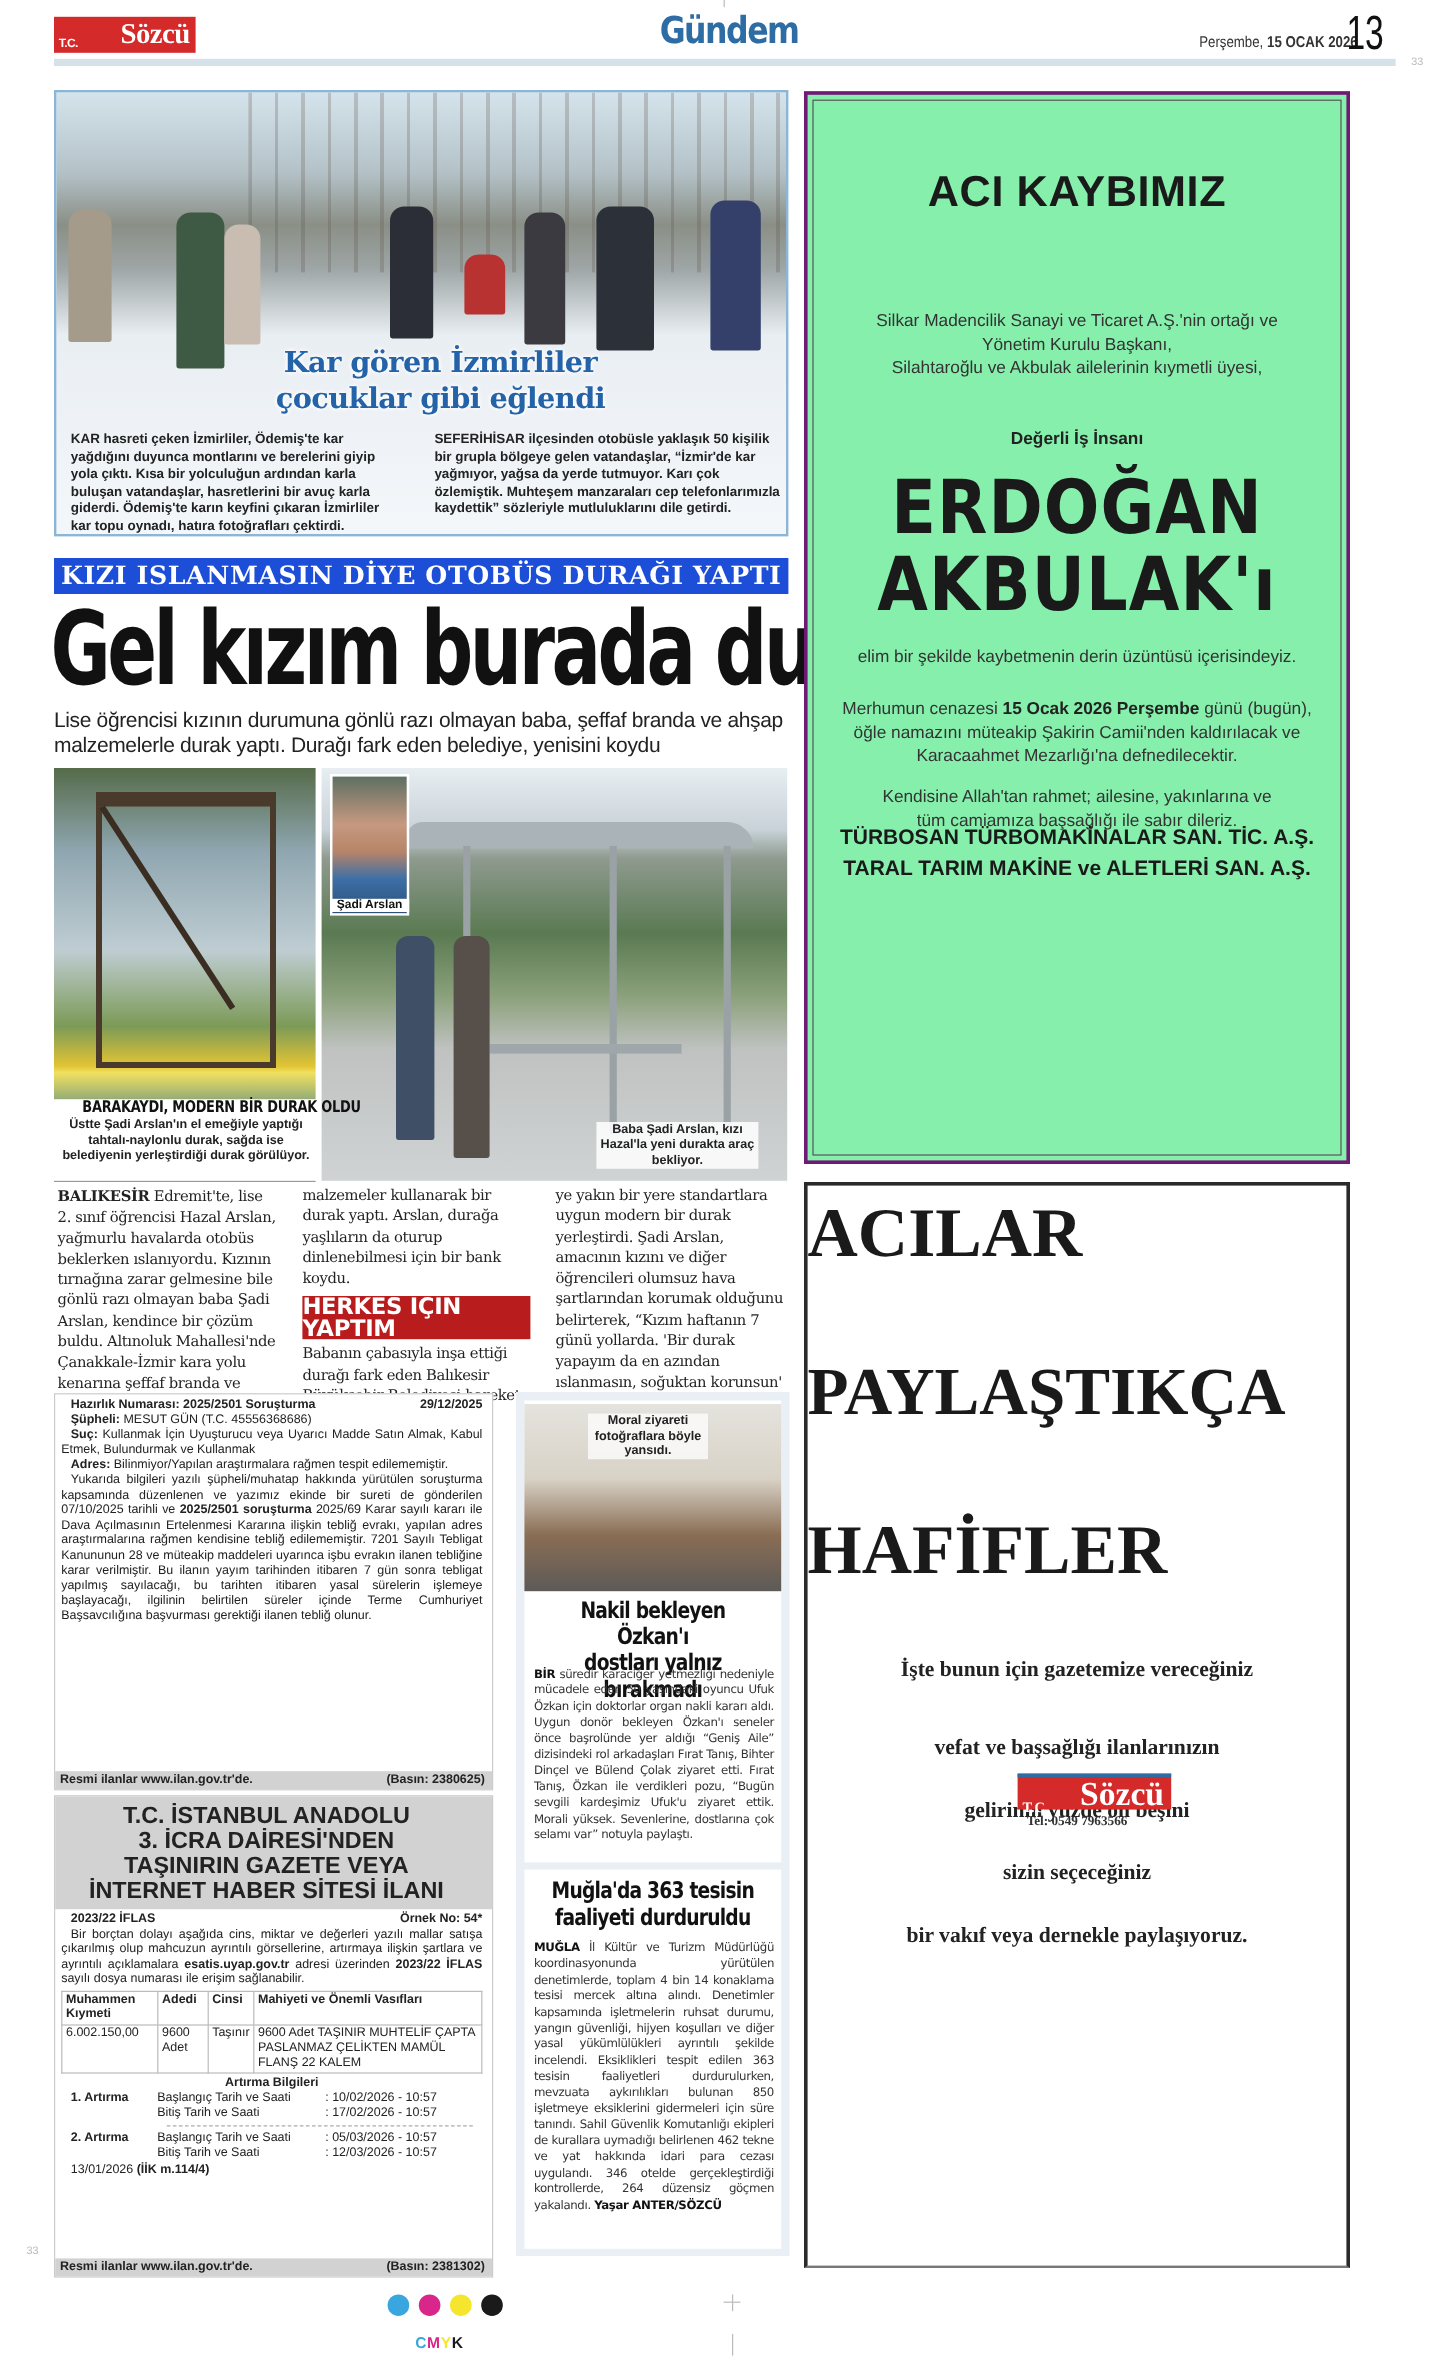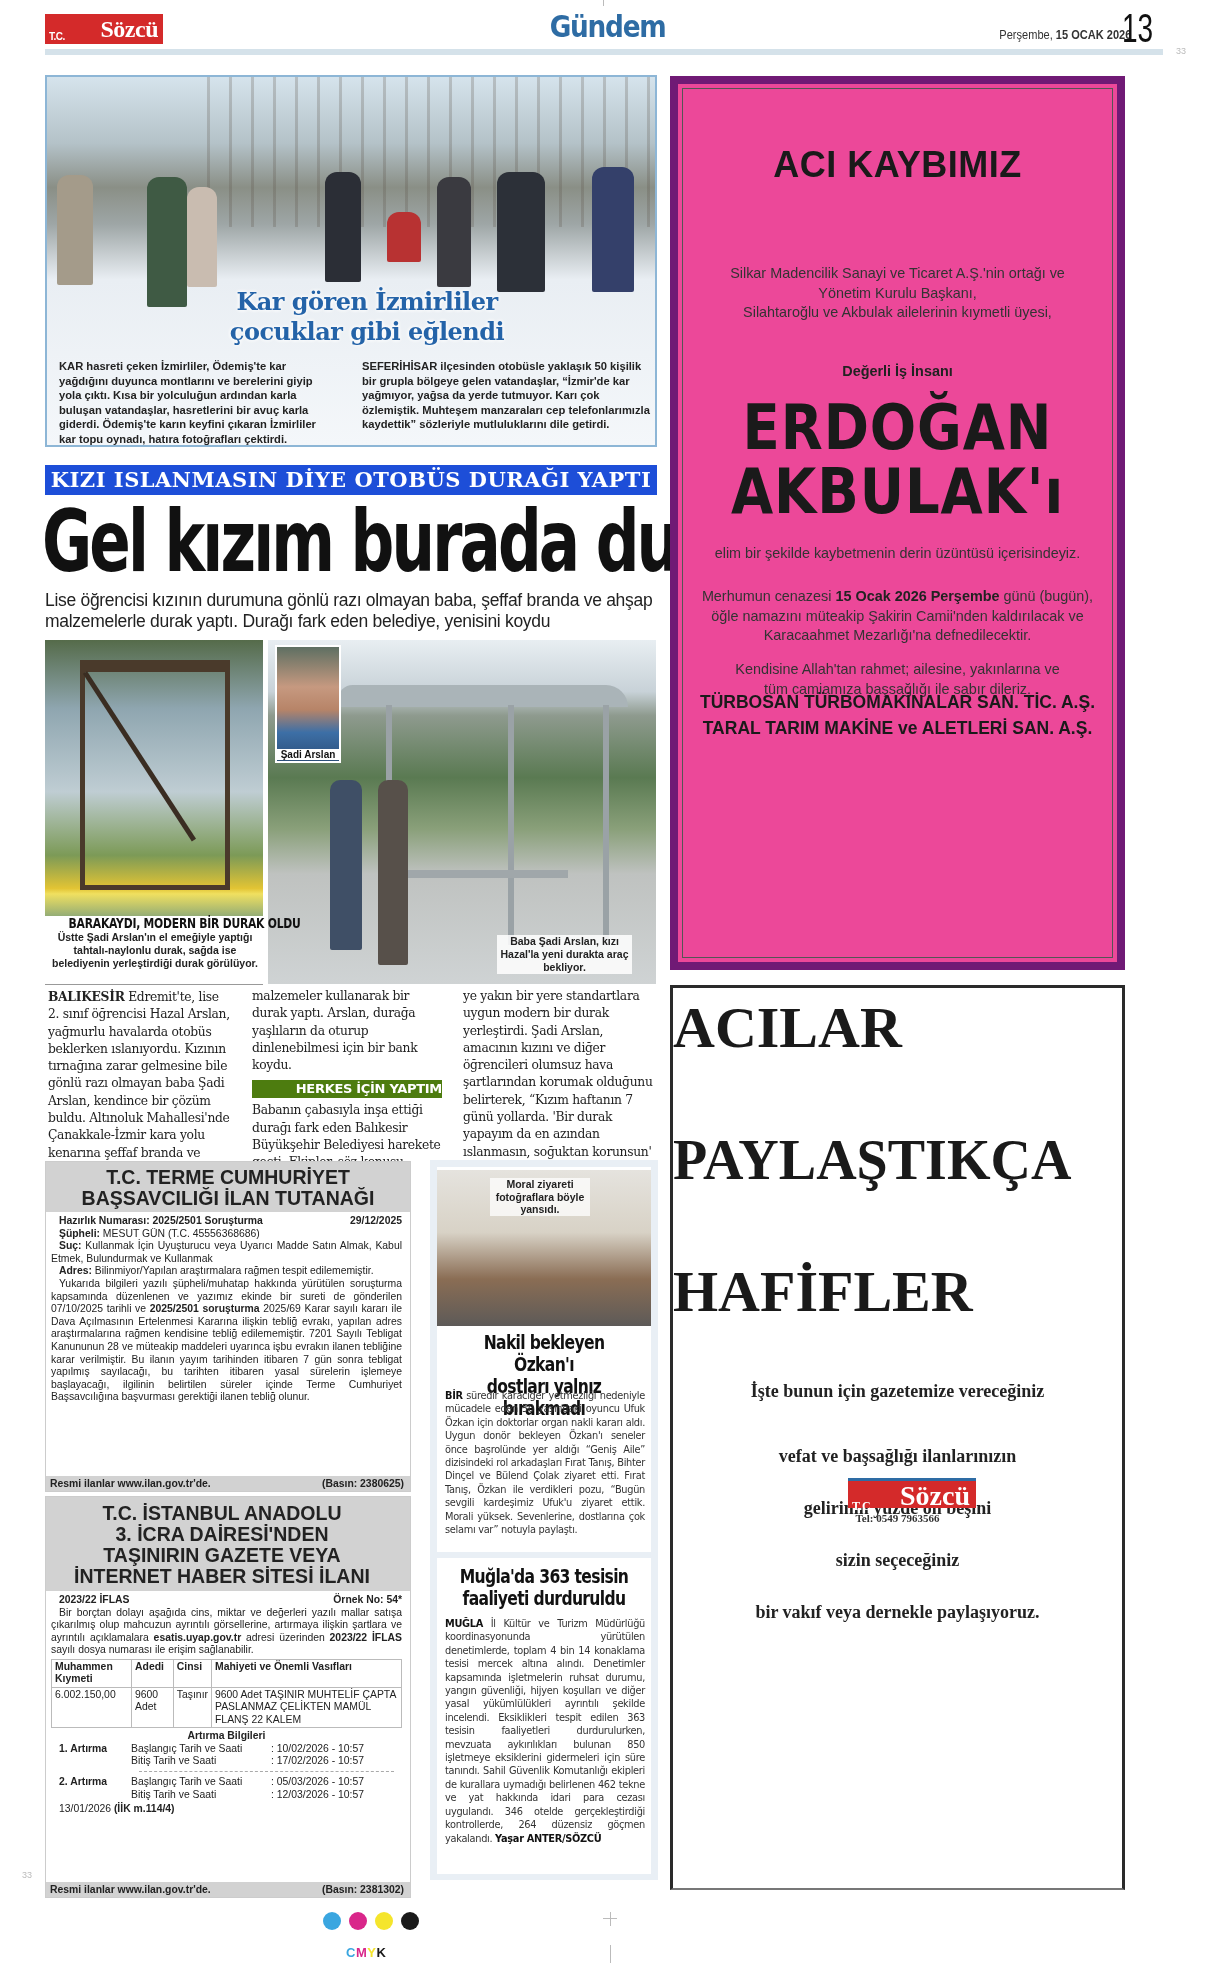--- a/index.html
+++ b/index.html
@@ -48,21 +48,21 @@
   .portrait-label { position: absolute; left: 275px; top: 749px; width: 66px; font-size: 10px; font-weight: bold; text-align: center; background: #fff; color: #111; }
   .caption-left { position: absolute; left: 47px; top: 915px; width: 216px; text-align: center; }
   .caption-left .cap-title { font-family: "DejaVu Sans", sans-serif; font-weight: bold; font-size: 13.5px; transform: scaleX(0.8); white-space: nowrap; letter-spacing: -0.3px; color: #111; }
   .caption-left .cap-body { font-size: 10.5px; line-height: 13px; font-weight: bold; color: #222; }
   .caption-right { position: absolute; left: 497px; top: 935px; width: 135px; text-align: center; font-size: 10.5px; line-height: 13px; font-weight: bold; background: rgba(255,255,255,0.85); color: #222; }
   .rule-left { position: absolute; left: 45px; top: 984px; width: 218px; height: 1px; background: #999; }
   .body-col { position: absolute; top: 988px; font-family: "DejaVu Serif", serif; font-size: 12.3px; line-height: 17.3px; color: #222; letter-spacing: -0.3px; }
   .body-col.c1 { left: 48px; width: 183px; }
   .body-col.c2 { left: 252px; width: 190px; }
   .body-col.c3 { left: 463px; width: 194px; }
-  .subhead { display: block; margin: 6px 0 4px 0; background: #4d7c0f; color: #fff; text-align: right; font-family: "DejaVu Sans", sans-serif; font-weight: bold; font-size: 13px; line-height: 18px; }
+  .subhead { display: block; margin: 6px 0 4px 0; background: #b91c1c; color: #fff; text-align: left; font-family: "DejaVu Sans", sans-serif; font-weight: bold; font-size: 19px; line-height: 18px; }
   .body-col b { font-weight: bold; }
 
   
   .legal { position: absolute; left: 45px; width: 366px; border: 1px solid #ccc; background: #fff; }
   .legal .legal-head { background: #d2d2d2; text-align: center; font-weight: bold; color: #222; }
   .legal .legal-body { padding: 3px 8px 2px 5px; font-size: 10.4px; line-height: 12.6px; color: #222; text-align: justify; }
   .legal .legal-foot { background: #d2d2d2; font-size: 10.4px; font-weight: bold; display: flex; justify-content: space-between; padding: 2px 6px 2px 4px; color: #222; }
   .legal1 { top: 1161px; height: 331px; }
   .legal1 .legal-head { font-size: 19.5px; line-height: 21px; padding: 5px 0 3px 0; }
   .legal2 { top: 1496px; height: 402px; }
@@ -82,21 +82,21 @@
   
   .side-box { position: absolute; left: 430px; top: 1160px; width: 228px; height: 720px; background: #e9eff5; }
   .side-inner { position: absolute; background: #fff; }
   .ozkan-photo { position: absolute; left: 437px; top: 1170px; width: 214px; height: 156px; background: linear-gradient(180deg, #e5e3de 0%, #d8d2c6 40%, #8a6d54 70%, #5d5a58 100%); }
   .ozkan-caption { position: absolute; left: 490px; top: 1178px; width: 100px; text-align: center; font-size: 10.5px; line-height: 12.5px; font-weight: bold; background: rgba(255,255,255,0.75); color: #222; }
   .small-head { position: absolute; left: 437px; width: 214px; text-align: center; font-family: "DejaVu Sans", sans-serif; font-weight: bold; font-size: 19px; line-height: 22px; letter-spacing: -0.8px; color: #111; transform: scaleX(0.82); }
   .small-body { position: absolute; left: 445px; width: 200px; font-family: "DejaVu Sans", sans-serif; font-size: 9.8px; line-height: 13.4px; color: #333; text-align: justify; letter-spacing: -0.3px; }
   .small-body b { font-weight: bold; color: #111; }
 
   
-  .obit { position: absolute; left: 670px; top: 76px; width: 455px; height: 894px; border: 8px solid #701a75; background: #ec4899; }
+  .obit { position: absolute; left: 670px; top: 76px; width: 455px; height: 894px; border: 3px solid #701a75; background: #86efac; }
   .obit-inner { position: absolute; left: 4px; top: 4px; right: 4px; bottom: 4px; border: 1px solid #555; }
   .obit-title { position: absolute; left: 0; right: 0; top: 60px; text-align: center; font-weight: bold; font-size: 36px; color: #1a1a1a; letter-spacing: 0.5px; }
   .obit-intro { position: absolute; left: 0; right: 0; top: 180px; text-align: center; font-size: 14.4px; line-height: 19.5px; color: #333; }
   .obit-honorific { position: absolute; left: 0; right: 0; top: 279px; text-align: center; font-weight: bold; font-size: 14.4px; color: #222; }
   .obit-name { position: absolute; left: 0; right: 0; top: 312px; text-align: center; font-family: "DejaVu Sans", sans-serif; font-weight: bold; font-size: 62px; line-height: 64px; color: #1a1a1a; transform: scaleX(0.88); letter-spacing: 1px; }
   .obit-text { position: absolute; left: 0; right: 0; text-align: center; font-size: 14.4px; line-height: 19.5px; color: #333; }
   .obit-text b { font-weight: bold; color: #222; }
   .obit-companies { position: absolute; left: 0; right: 0; top: 770px; text-align: center; font-weight: bold; font-size: 17.5px; line-height: 26px; color: #1a1a1a; }
 
   
@@ -179,24 +179,20 @@
   <b>BALIKESİR</b><span> Edremit'te, lise 2. sınıf öğrencisi Hazal Arslan, yağmurlu havalarda otobüs beklerken ıslanıyordu. Kızının tırnağına zarar gelmesine bile gönlü razı olmayan baba Şadi Arslan, kendince bir çözüm buldu. Altınoluk Mahallesi'nde Çanakkale-İzmir kara yolu kenarına şeffaf branda ve ahşap</span>
 </div>
 <div class="body-col c2">
   <span>malzemeler kullanarak bir durak yaptı. Arslan, durağa yaşlıların da oturup dinlenebilmesi için bir bank koydu.</span>
   <span class="subhead">HERKES İÇİN YAPTIM</span>
   <span>Babanın çabasıyla inşa ettiği durağı fark eden Balıkesir Büyükşehir Belediyesi harekete geçti. Ekipler, söz konusu bölge-</span>
 </div>
 <div class="body-col c3">ye yakın bir yere standartlara uygun modern bir durak yerleştirdi. Şadi Arslan, amacının kızını ve diğer öğrencileri olumsuz hava şartlarından korumak olduğunu belirterek, “Kızım haftanın 7 günü yollarda. 'Bir durak yapayım da en azından ıslanmasın, soğuktan korunsun' düşüncesiyle yola çıktım” dedi.</div>
 
 <div class="legal legal1">
-  <div class="legal-head">
-    <div>T.C. TERME CUMHURİYET</div>
-    <div>BAŞSAVCILIĞI İLAN TUTANAĞI</div>
-  </div>
   <div class="legal-body">
     <div class="row-split">
       <span class="indent">Hazırlık Numarası: 2025/2501 Soruşturma</span>
       <span>29/12/2025</span>
     </div>
     <div class="indent"><b>Şüpheli:</b><span> MESUT GÜN (T.C. 45556368686)</span></div>
     <div class="indent"><b>Suç:</b><span> Kullanmak İçin Uyuşturucu veya Uyarıcı Madde Satın Almak, Kabul Etmek, Bulundurmak ve Kullanmak</span></div>
     <div class="indent"><b>Adres:</b><span> Bilinmiyor/Yapılan araştırmalara rağmen tespit edilememiştir.</span></div>
     <div class="indent"><span>Yukarıda bilgileri yazılı şüpheli/muhatap hakkında yürütülen soruşturma kapsamında düzenlenen ve yazımız ekinde bir sureti de gönderilen 07/10/2025 tarihli ve </span><b>2025/2501 soruşturma</b><span> 2025/69 Karar sayılı kararı ile Dava Açılmasının Ertelenmesi Kararına ilişkin tebliğ evrakı, yapılan adres araştırmalarına rağmen kendisine tebliğ edilememiştir. 7201 Sayılı Tebligat Kanununun 28 ve müteakip maddeleri uyarınca işbu evrakın ilanen tebliğine karar verilmiştir. Bu ilanın yayım tarihinden itibaren 7 gün sonra tebligat yapılmış sayılacağı, bu tarihten itibaren yasal sürelerin işlemeye başlayacağı, ilgilinin belirtilen süreler içinde Terme Cumhuriyet Başsavcılığına başvurması gerektiği ilanen tebliğ olunur.</span></div>
   </div>

